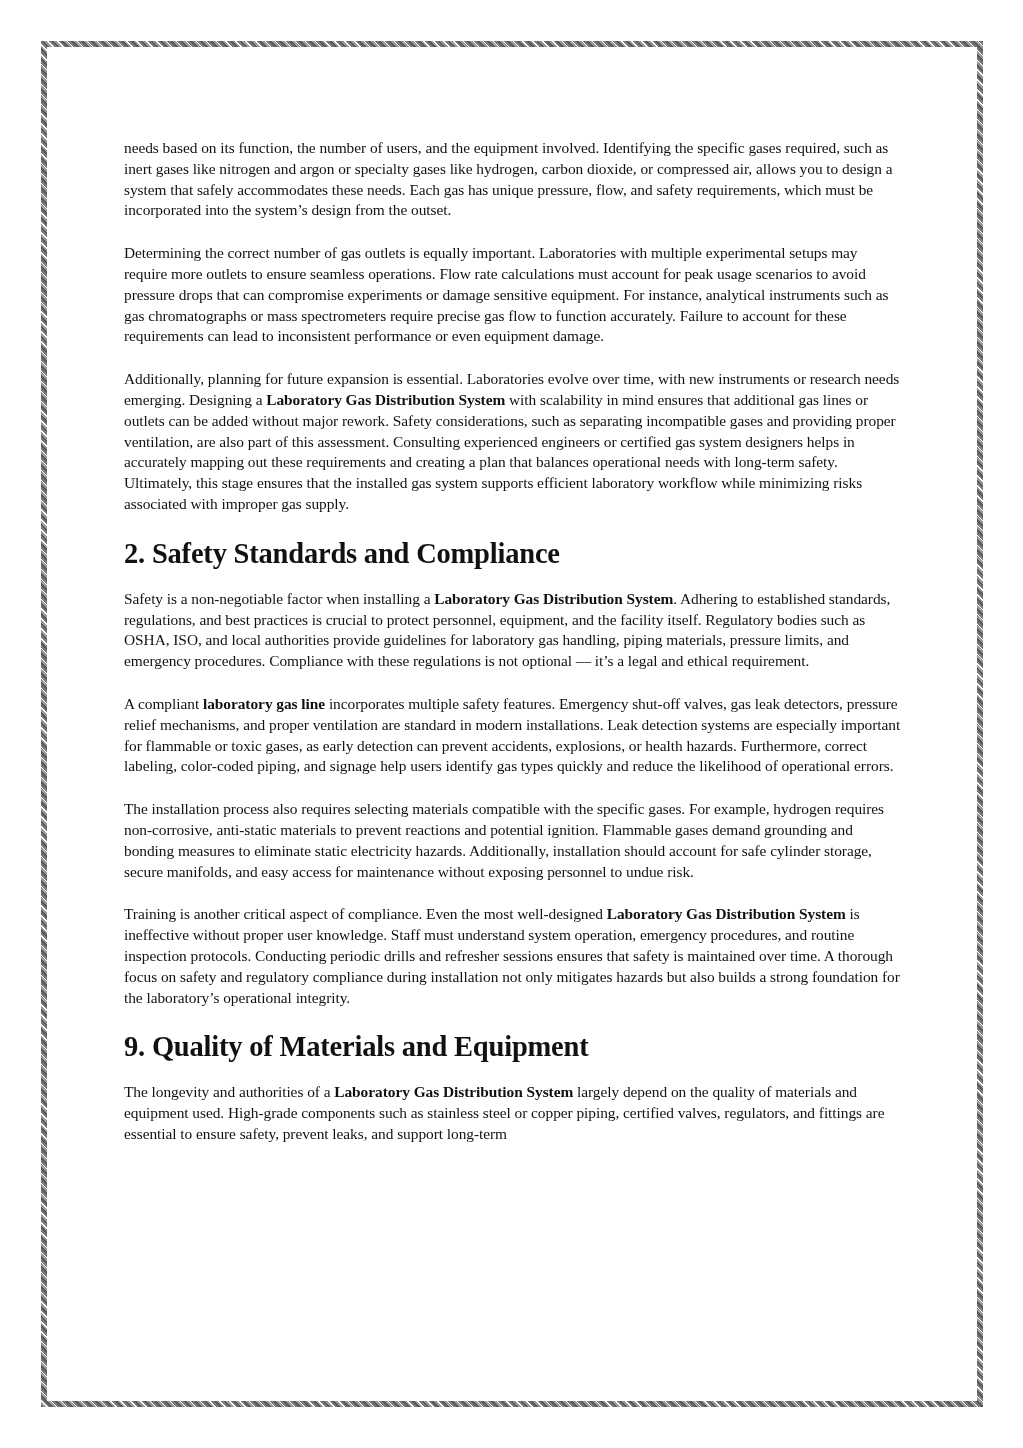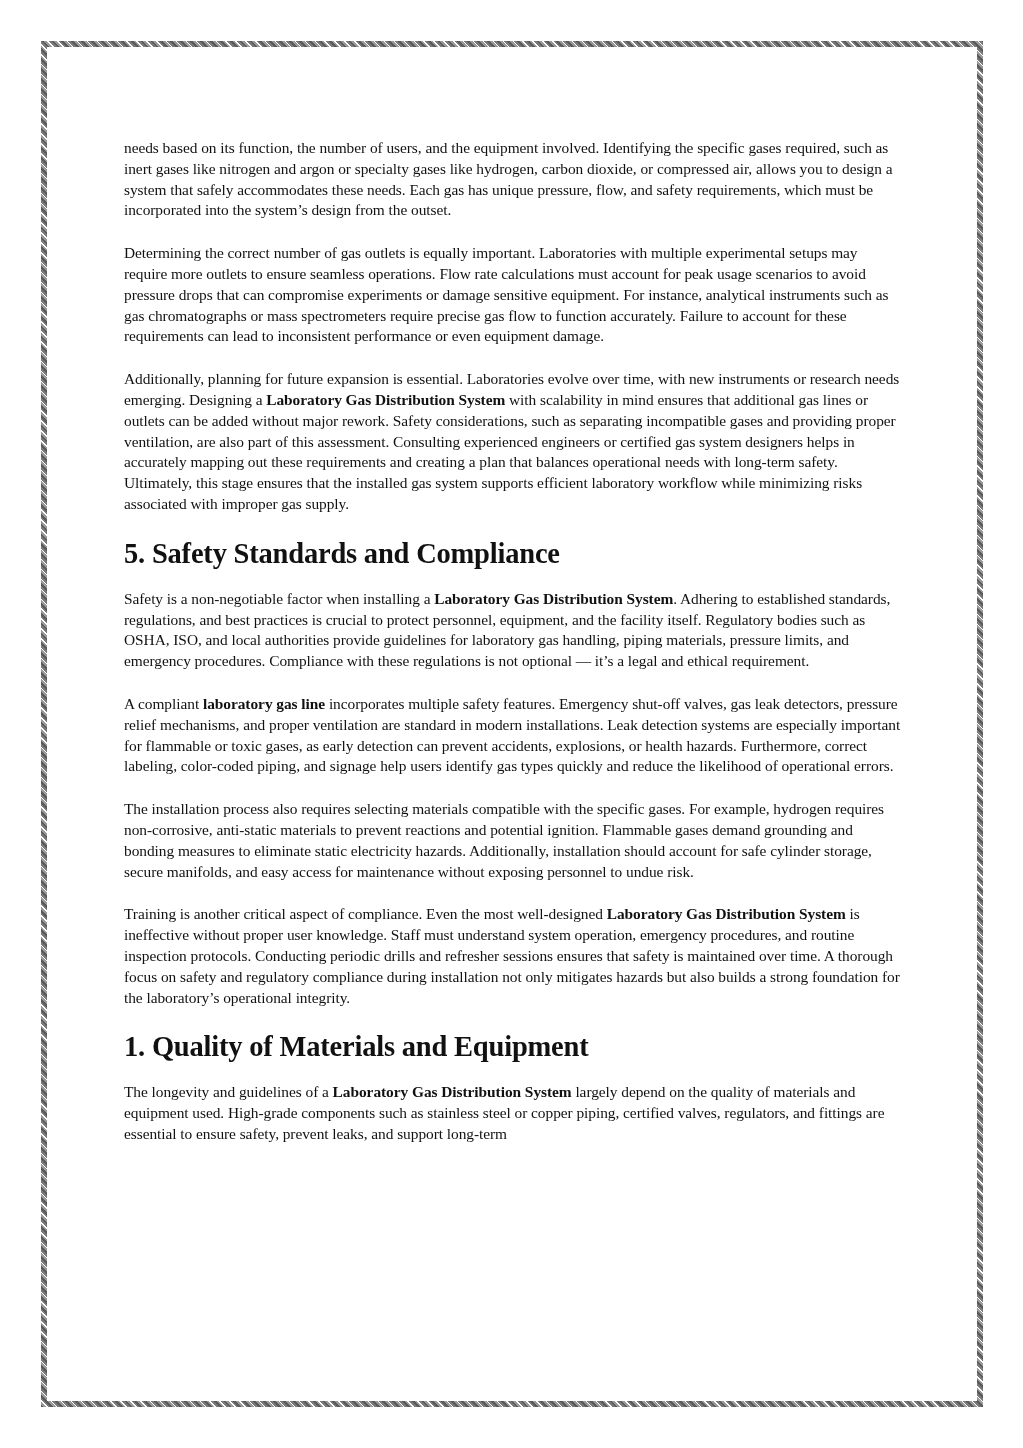--- a/index.html
+++ b/index.html
@@ -70,37 +70,37 @@
   </p>
 
   <p class="para">
     <span>Determining the correct number of gas outlets is equally important. Laboratories with multiple experimental setups may require more outlets to ensure seamless operations. Flow rate calculations must account for peak usage scenarios to avoid pressure drops that can compromise experiments or damage sensitive equipment. For instance, analytical instruments such as gas chromatographs or mass spectrometers require precise gas flow to function accurately. Failure to account for these requirements can lead to inconsistent performance or even equipment damage.</span>
   </p>
 
   <p class="para">
     <span>Additionally, planning for future expansion is essential. Laboratories evolve over time, with new instruments or research needs emerging. Designing a </span><b>Laboratory Gas Distribution System</b><span> with scalability in mind ensures that additional gas lines or outlets can be added without major rework. Safety considerations, such as separating incompatible gases and providing proper ventilation, are also part of this assessment. Consulting experienced engineers or certified gas system designers helps in accurately mapping out these requirements and creating a plan that balances operational needs with long-term safety. Ultimately, this stage ensures that the installed gas system supports efficient laboratory workflow while minimizing risks associated with improper gas supply.</span>
   </p>
 
-  <h2 class="section-heading">5. Safety Standards and Compliance</h2>
+  <h2 class="section-heading">2. Safety Standards and Compliance</h2>
 
   <p class="para">
     <span>Safety is a non-negotiable factor when installing a </span><b>Laboratory Gas Distribution System</b><span>. Adhering to established standards, regulations, and best practices is crucial to protect personnel, equipment, and the facility itself. Regulatory bodies such as OSHA, ISO, and local authorities provide guidelines for laboratory gas handling, piping materials, pressure limits, and emergency procedures. Compliance with these regulations is not optional — it’s a legal and ethical requirement.</span>
   </p>
 
   <p class="para">
     <span>A compliant </span><b>laboratory gas line</b><span> incorporates multiple safety features. Emergency shut-off valves, gas leak detectors, pressure relief mechanisms, and proper ventilation are standard in modern installations. Leak detection systems are especially important for flammable or toxic gases, as early detection can prevent accidents, explosions, or health hazards. Furthermore, correct labeling, color-coded piping, and signage help users identify gas types quickly and reduce the likelihood of operational errors.</span>
   </p>
 
   <p class="para">
     <span>The installation process also requires selecting materials compatible with the specific gases. For example, hydrogen requires non-corrosive, anti-static materials to prevent reactions and potential ignition. Flammable gases demand grounding and bonding measures to eliminate static electricity hazards. Additionally, installation should account for safe cylinder storage, secure manifolds, and easy access for maintenance without exposing personnel to undue risk.</span>
   </p>
 
   <p class="para">
     <span>Training is another critical aspect of compliance. Even the most well-designed </span><b>Laboratory Gas Distribution System</b><span> is ineffective without proper user knowledge. Staff must understand system operation, emergency procedures, and routine inspection protocols. Conducting periodic drills and refresher sessions ensures that safety is maintained over time. A thorough focus on safety and regulatory compliance during installation not only mitigates hazards but also builds a strong foundation for the laboratory’s operational integrity.</span>
   </p>
 
-  <h2 class="section-heading">1. Quality of Materials and Equipment</h2>
+  <h2 class="section-heading">9. Quality of Materials and Equipment</h2>
 
   <p class="para">
-    <span>The longevity and guidelines of a </span><b>Laboratory Gas Distribution System</b><span> largely depend on the quality of materials and equipment used. High-grade components such as stainless steel or copper piping, certified valves, regulators, and fittings are essential to ensure safety, prevent leaks, and support long-term</span>
+    <span>The longevity and authorities of a </span><b>Laboratory Gas Distribution System</b><span> largely depend on the quality of materials and equipment used. High-grade components such as stainless steel or copper piping, certified valves, regulators, and fittings are essential to ensure safety, prevent leaks, and support long-term</span>
   </p>
 
 </div>
 
 </body></html>

